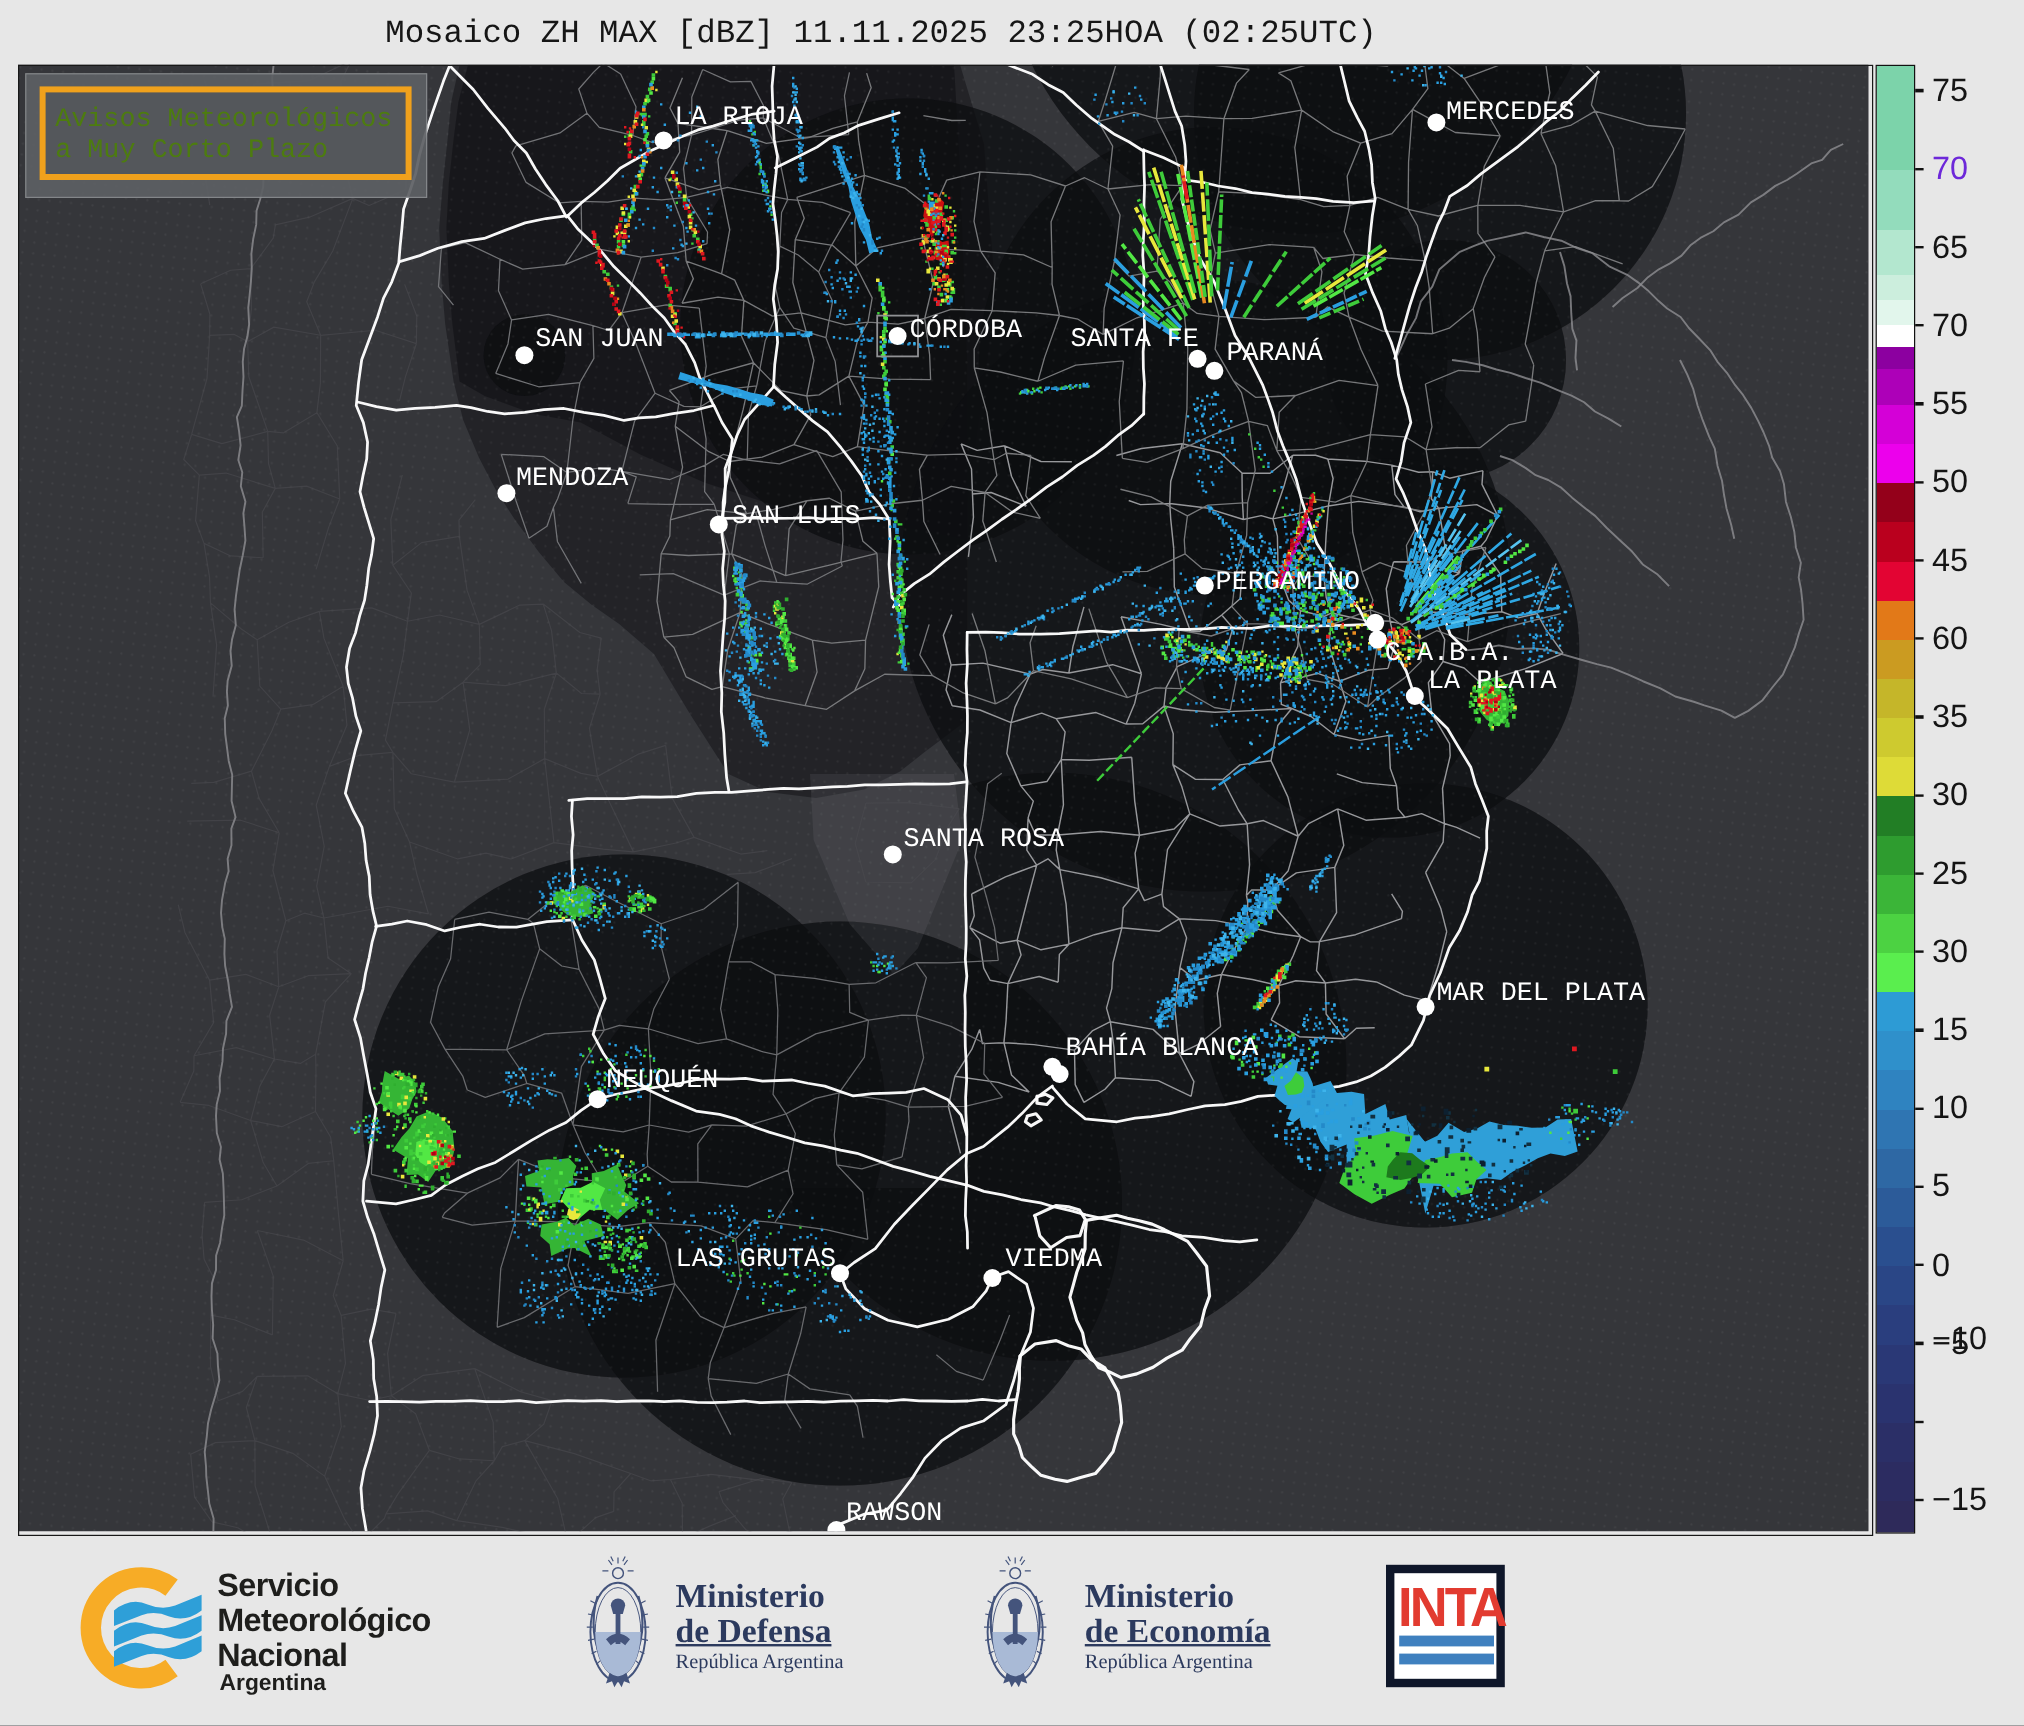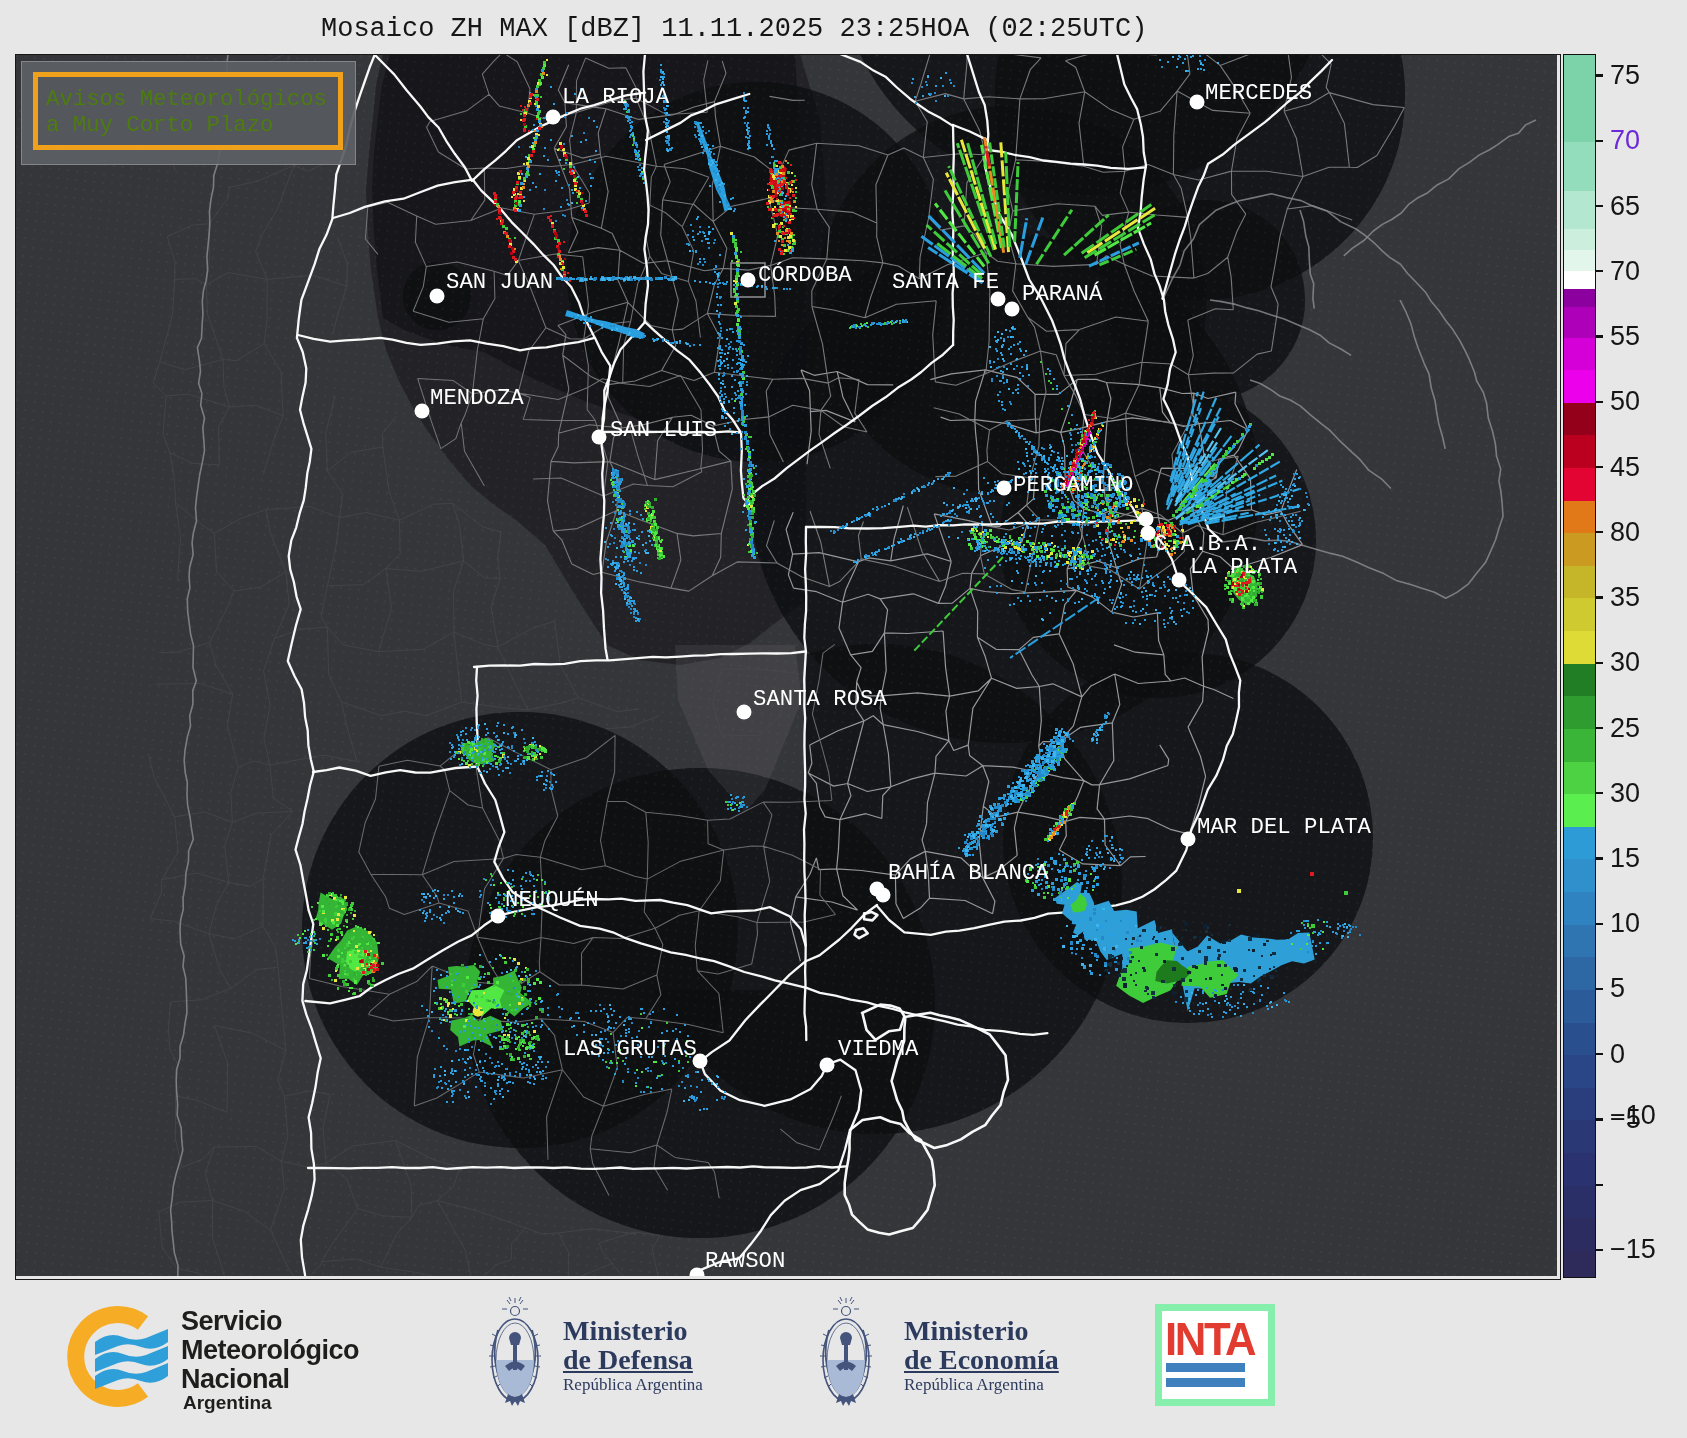--- a/index.html
+++ b/index.html
@@ -270,21 +270,21 @@
 <div style="position:absolute;left:1610px;top:190.5px;font:27px 'Liberation Sans',sans-serif;color:#151515;">65</div>
 <div style="position:absolute;left:1596px;top:270.1px;width:7px;height:2.4px;background:#111;"></div>
 <div style="position:absolute;left:1610px;top:255.8px;font:27px 'Liberation Sans',sans-serif;color:#151515;">70</div>
 <div style="position:absolute;left:1596px;top:335.3px;width:7px;height:2.4px;background:#111;"></div>
 <div style="position:absolute;left:1610px;top:321.0px;font:27px 'Liberation Sans',sans-serif;color:#151515;">55</div>
 <div style="position:absolute;left:1596px;top:400.5px;width:7px;height:2.4px;background:#111;"></div>
 <div style="position:absolute;left:1610px;top:386.2px;font:27px 'Liberation Sans',sans-serif;color:#151515;">50</div>
 <div style="position:absolute;left:1596px;top:465.8px;width:7px;height:2.4px;background:#111;"></div>
 <div style="position:absolute;left:1610px;top:451.5px;font:27px 'Liberation Sans',sans-serif;color:#151515;">45</div>
 <div style="position:absolute;left:1596px;top:531.0px;width:7px;height:2.4px;background:#111;"></div>
-<div style="position:absolute;left:1610px;top:516.7px;font:27px 'Liberation Sans',sans-serif;color:#151515;">80</div>
+<div style="position:absolute;left:1610px;top:516.7px;font:27px 'Liberation Sans',sans-serif;color:#151515;">60</div>
 <div style="position:absolute;left:1596px;top:596.3px;width:7px;height:2.4px;background:#111;"></div>
 <div style="position:absolute;left:1610px;top:582.0px;font:27px 'Liberation Sans',sans-serif;color:#151515;">35</div>
 <div style="position:absolute;left:1596px;top:661.5px;width:7px;height:2.4px;background:#111;"></div>
 <div style="position:absolute;left:1610px;top:647.2px;font:27px 'Liberation Sans',sans-serif;color:#151515;">30</div>
 <div style="position:absolute;left:1596px;top:726.8px;width:7px;height:2.4px;background:#111;"></div>
 <div style="position:absolute;left:1610px;top:712.5px;font:27px 'Liberation Sans',sans-serif;color:#151515;">25</div>
 <div style="position:absolute;left:1596px;top:792.0px;width:7px;height:2.4px;background:#111;"></div>
 <div style="position:absolute;left:1610px;top:777.7px;font:27px 'Liberation Sans',sans-serif;color:#151515;">30</div>
 <div style="position:absolute;left:1596px;top:857.2px;width:7px;height:2.4px;background:#111;"></div>
 <div style="position:absolute;left:1610px;top:842.9px;font:27px 'Liberation Sans',sans-serif;color:#151515;">15</div>
@@ -347,17 +347,17 @@
 </g>
 <path d="M12 64 a19 37 0 0 0 38 0 z" fill="#a9bad6"></path>
 <path d="M24 98 q7 6 14 0 l3 9 l-5 -2 l-2 5 l-3 -5 l-3 5 l-2 -5 l-5 2 z" fill="#44547c"></path>
 <path d="M29 40 h4 v34 h-4 z" fill="#44547c"></path>
 <path d="M31 36 a6 6 0 0 1 6 6 l-2 7 h-8 l-2 -7 a6 6 0 0 1 6 -6" fill="#44547c"></path>
 <path d="M21 70 q10 -9 20 0 l-4 5 q-6 -6 -12 0 z" fill="#44547c"></path>
 </svg>
 <div style="position:absolute;left:904px;top:1315px;font:bold 28px 'Liberation Serif',serif;color:#2c3a5e;">Ministerio</div>
 <div style="position:absolute;left:904px;top:1344px;font:bold 28px 'Liberation Serif',serif;color:#2c3a5e;text-decoration:underline;">de Economía</div>
 <div style="position:absolute;left:904px;top:1375px;font:17px 'Liberation Serif',serif;color:#2c3a5e;">República Argentina</div>
-<div style="position:absolute;left:1155px;top:1304px;width:120px;height:102px;background:#86efac;">
+<div style="position:absolute;left:1155px;top:1304px;width:99px;height:102px;background:#0f172a;">
 <div style="position:absolute;left:7px;top:7px;right:7px;bottom:7px;background:#fff;"></div>
 <div style="position:absolute;left:10px;top:8px;font:bold 46px 'Liberation Sans',sans-serif;color:#e23b30;letter-spacing:-2.5px;transform:scaleX(0.95);transform-origin:left;">INTA</div>
 <div style="position:absolute;left:11px;top:59px;width:79px;height:9px;background:#3f80bf;"></div>
 <div style="position:absolute;left:11px;top:74px;width:79px;height:9px;background:#3f80bf;"></div>
 </div>
 </body></html>

